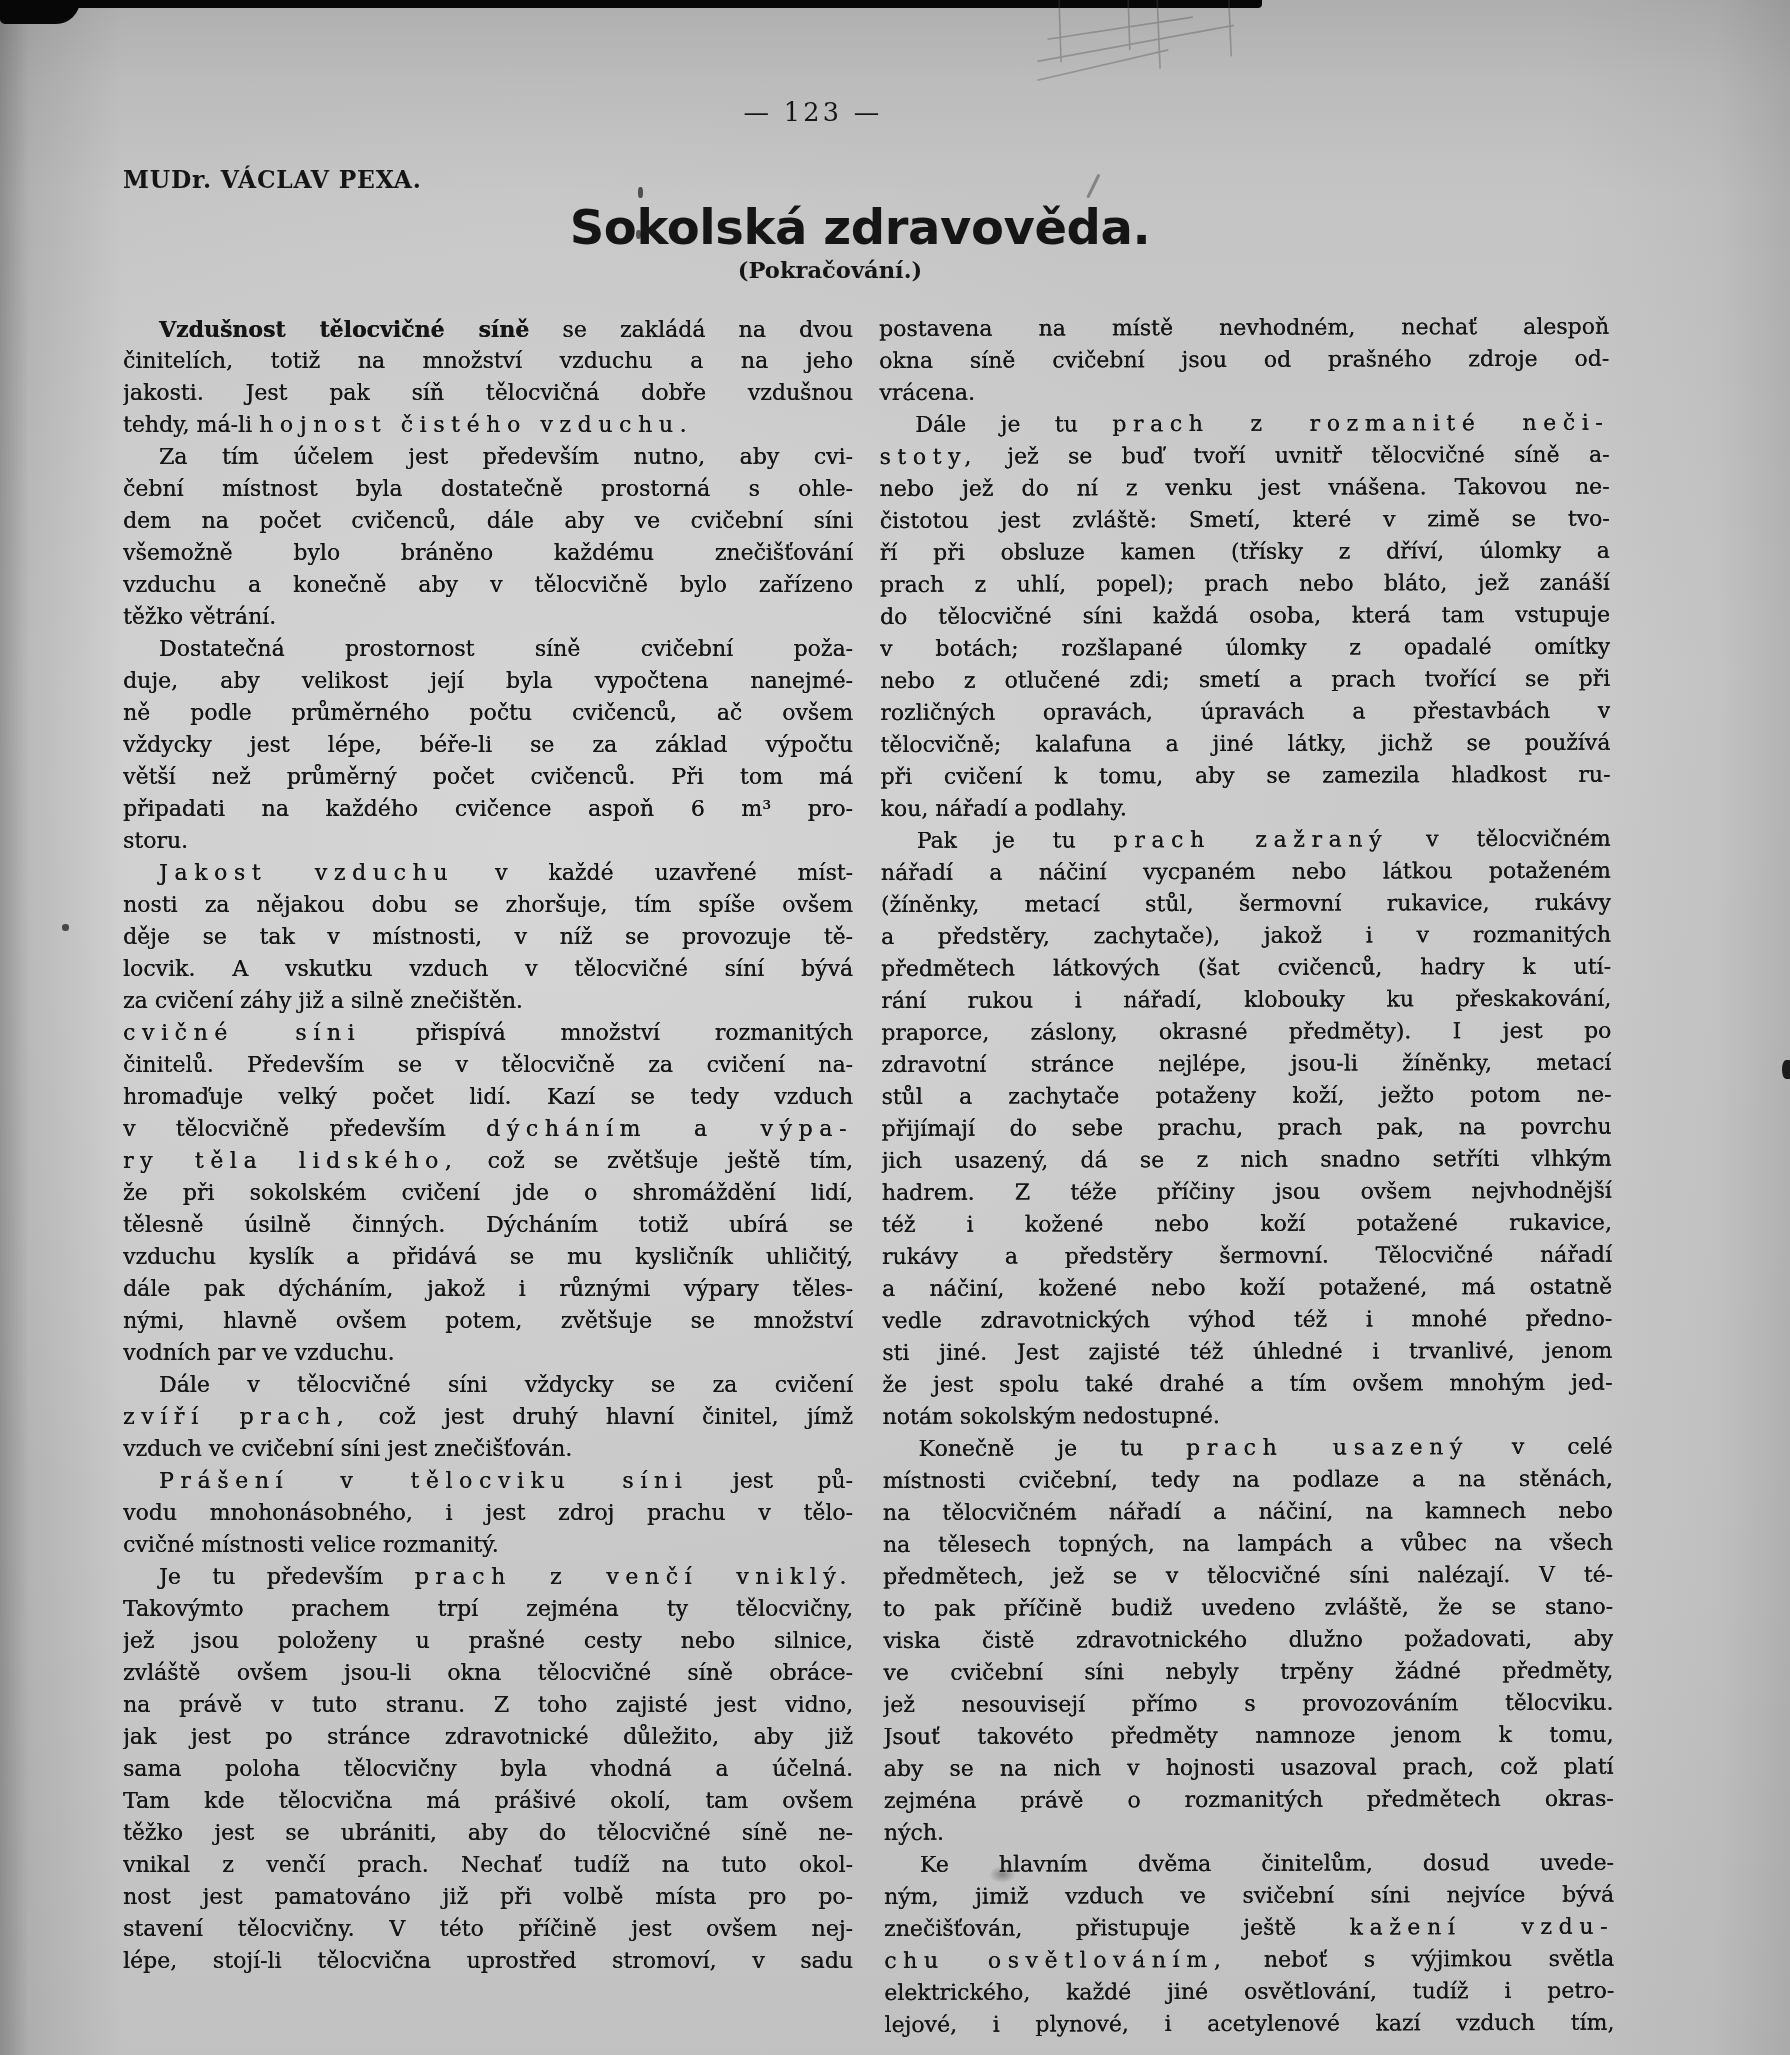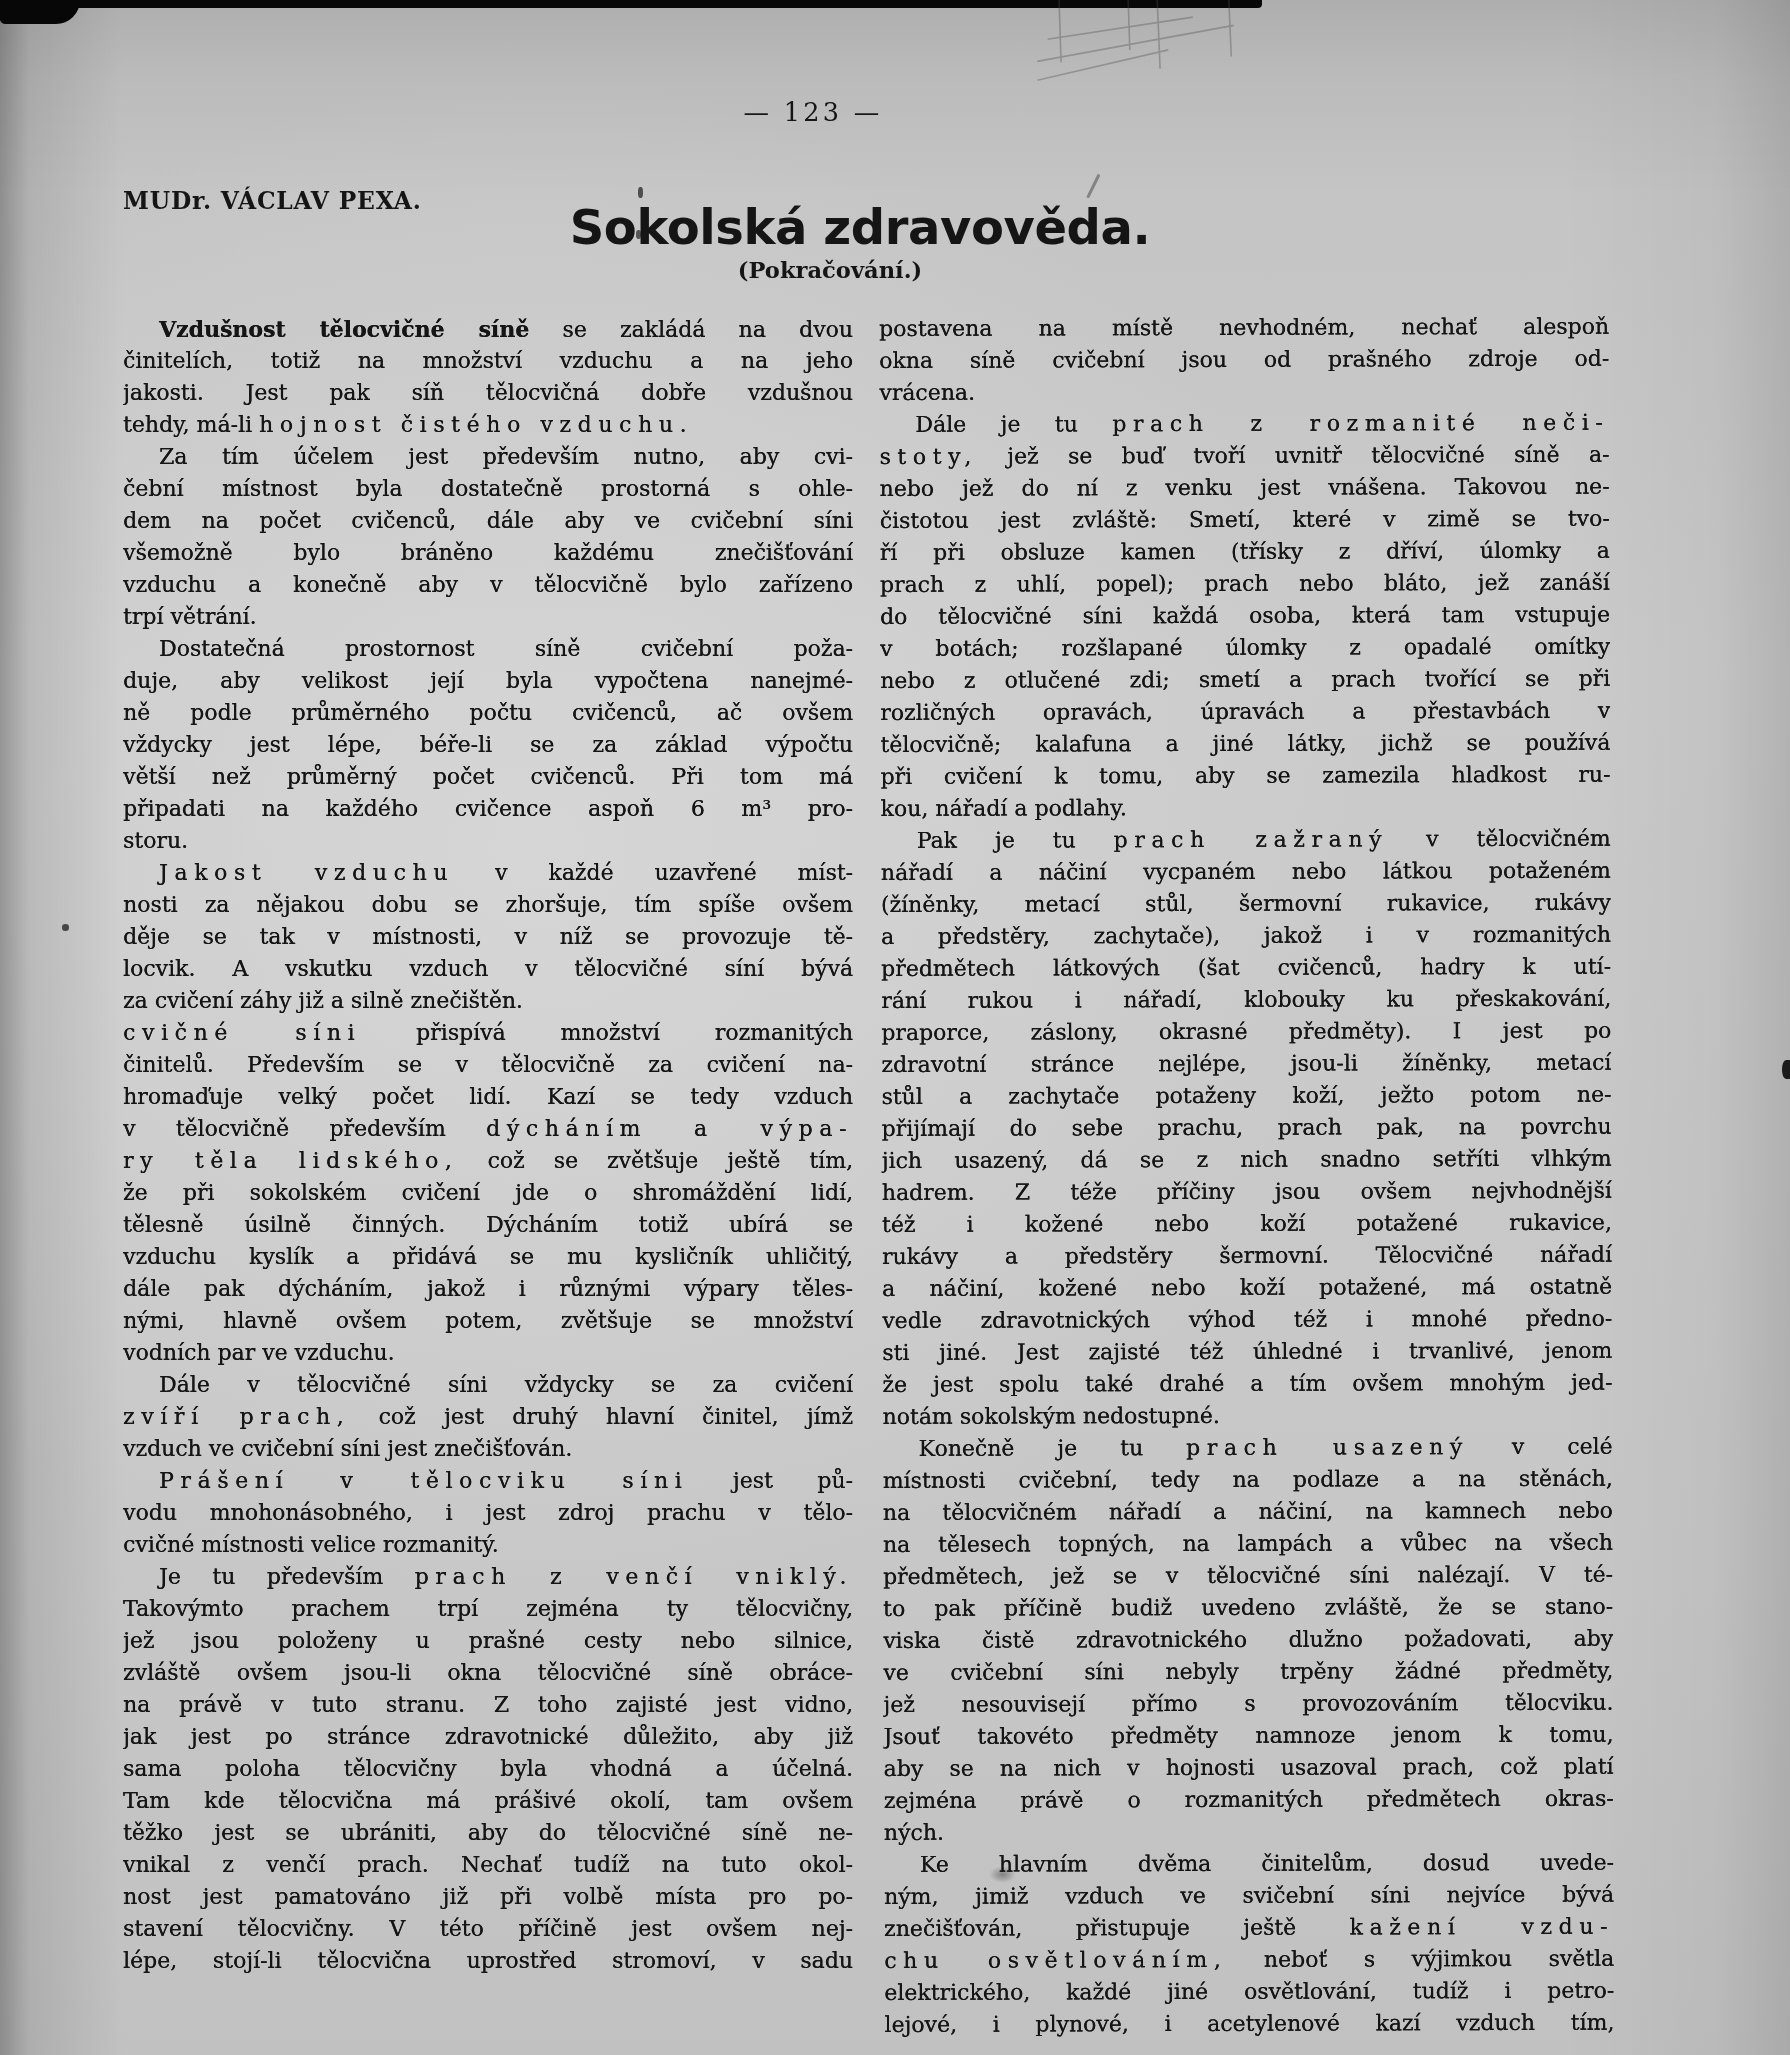--- a/index.html
+++ b/index.html
@@ -27,21 +27,21 @@
   .ink-dot-a{left:638px;top:187px;width:4.5px;height:10.7px;opacity:.8;border-radius:45%;}
   .ink-dot-b{left:636px;top:230px;width:5px;height:9px;opacity:.75;border-radius:45%;}
   .pencil-stroke{position:absolute;left:1092px;top:173px;width:2.5px;height:25.5px;background:#4f4f4f;transform:rotate(26deg);opacity:.55;border-radius:1.2px;}
   .smudge{position:absolute;left:989px;top:1866px;width:27px;height:17.3px;border-radius:50%;
           background:radial-gradient(#777, rgba(119,119,119,0) 70%);opacity:.85;}
   .edge-notch{position:absolute;left:1782px;top:1060px;width:8.2px;height:19px;background:#1c1c1c;border-radius:50% 0 0 50%;}
 
   
   .pagenum{position:absolute;top:97px;left:813px;transform:translateX(-50%);
            font-size:25.5px;letter-spacing:3.3px;white-space:nowrap;}
-  .author{position:absolute;top:187px;left:123px;font-size:23.4px;font-weight:bold;letter-spacing:0.8px;white-space:nowrap;}
+  .author{position:absolute;top:166px;left:123px;font-size:23.4px;font-weight:bold;letter-spacing:0.8px;white-space:nowrap;}
   .title{position:absolute;top:199px;left:860px;transform:translateX(-50%);
          font-family:"DejaVu Sans", sans-serif;font-weight:bold;font-size:48px;letter-spacing:-0.4px;white-space:nowrap;}
   .subtitle{position:absolute;top:257px;left:830px;transform:translateX(-50%);
             font-size:22.6px;font-weight:bold;white-space:nowrap;}
 
   
   .col{position:absolute;top:313px;width:730px;font-size:22px;
        text-shadow:0.2px 0 0 currentColor;}
   .col-left{left:123px;}
   .col-right{left:879px;transform:rotate(-0.18deg);transform-origin:left top;}
@@ -84,21 +84,21 @@
   <div class="col col-left">
       <div class="line indent"><span class="b">Vzdušnost tělocvičné síně</span><span> se zakládá na dvou</span></div>
       <div class="line"><span>činitelích, totiž na množství vzduchu a na jeho</span></div>
       <div class="line"><span>jakosti. Jest pak síň tělocvičná dobře vzdušnou</span></div>
       <div class="line end"><span>tehdy, má-li </span><span class="sp">hojnost čistého vzduchu.</span></div>
       <div class="line indent"><span>Za tím účelem jest především nutno, aby cvi-</span></div>
       <div class="line"><span>čební místnost byla dostatečně prostorná s ohle-</span></div>
       <div class="line"><span>dem na počet cvičenců, dále aby ve cvičební síni</span></div>
       <div class="line"><span>všemožně bylo bráněno každému znečišťování</span></div>
       <div class="line"><span>vzduchu a konečně aby v tělocvičně bylo zařízeno</span></div>
-      <div class="line end"><span>trpí větrání.</span></div>
+      <div class="line end"><span>těžko větrání.</span></div>
       <div class="line indent"><span>Dostatečná prostornost síně cvičební poža-</span></div>
       <div class="line"><span>duje, aby velikost její byla vypočtena nanejmé-</span></div>
       <div class="line"><span>ně podle průměrného počtu cvičenců, ač ovšem</span></div>
       <div class="line"><span>vždycky jest lépe, béře-li se za základ výpočtu</span></div>
       <div class="line"><span>větší než průměrný počet cvičenců. Při tom má</span></div>
       <div class="line"><span>připadati na každého cvičence aspoň 6 m³ pro-</span></div>
       <div class="line end"><span>storu.</span></div>
       <div class="line indent"><span class="sp">Jakost vzduchu</span><span> v každé uzavřené míst-</span></div>
       <div class="line"><span>nosti za nějakou dobu se zhoršuje, tím spíše ovšem</span></div>
       <div class="line"><span>děje se tak v místnosti, v níž se provozuje tě-</span></div>

